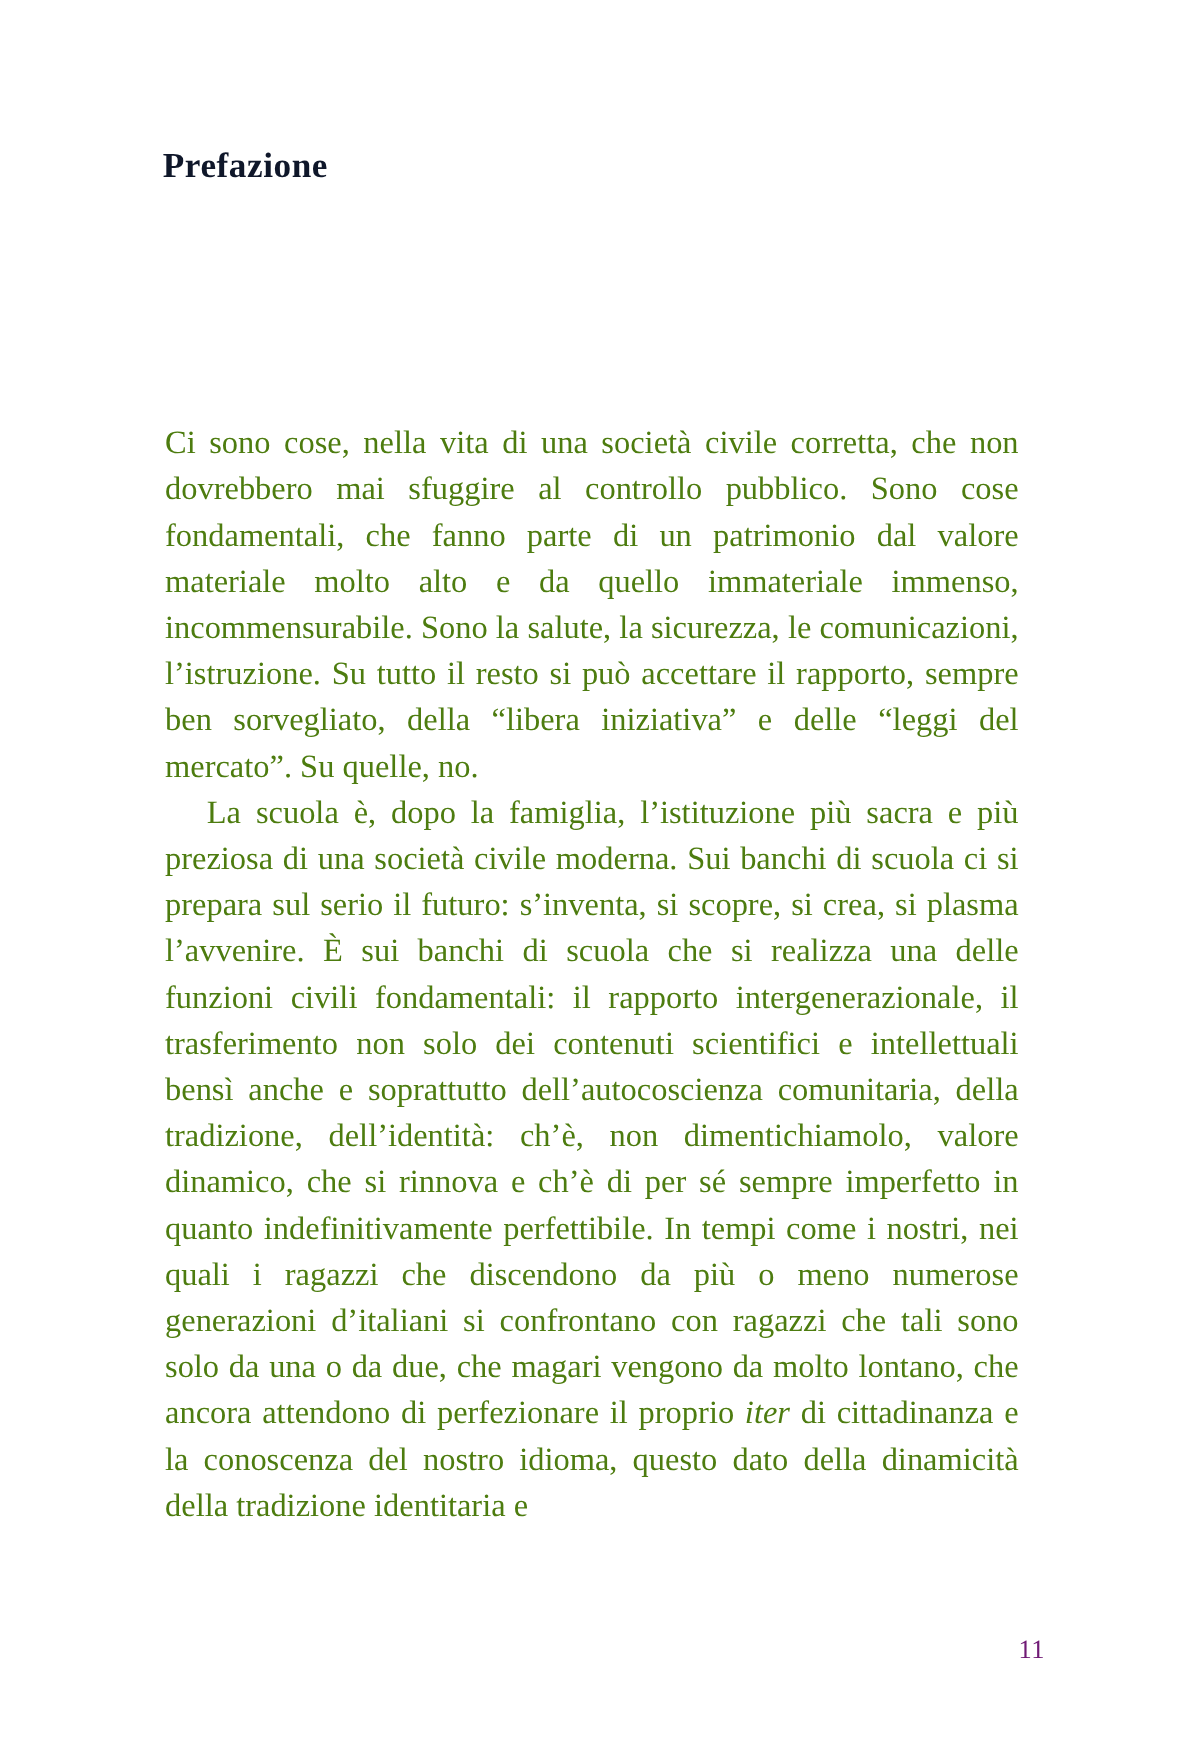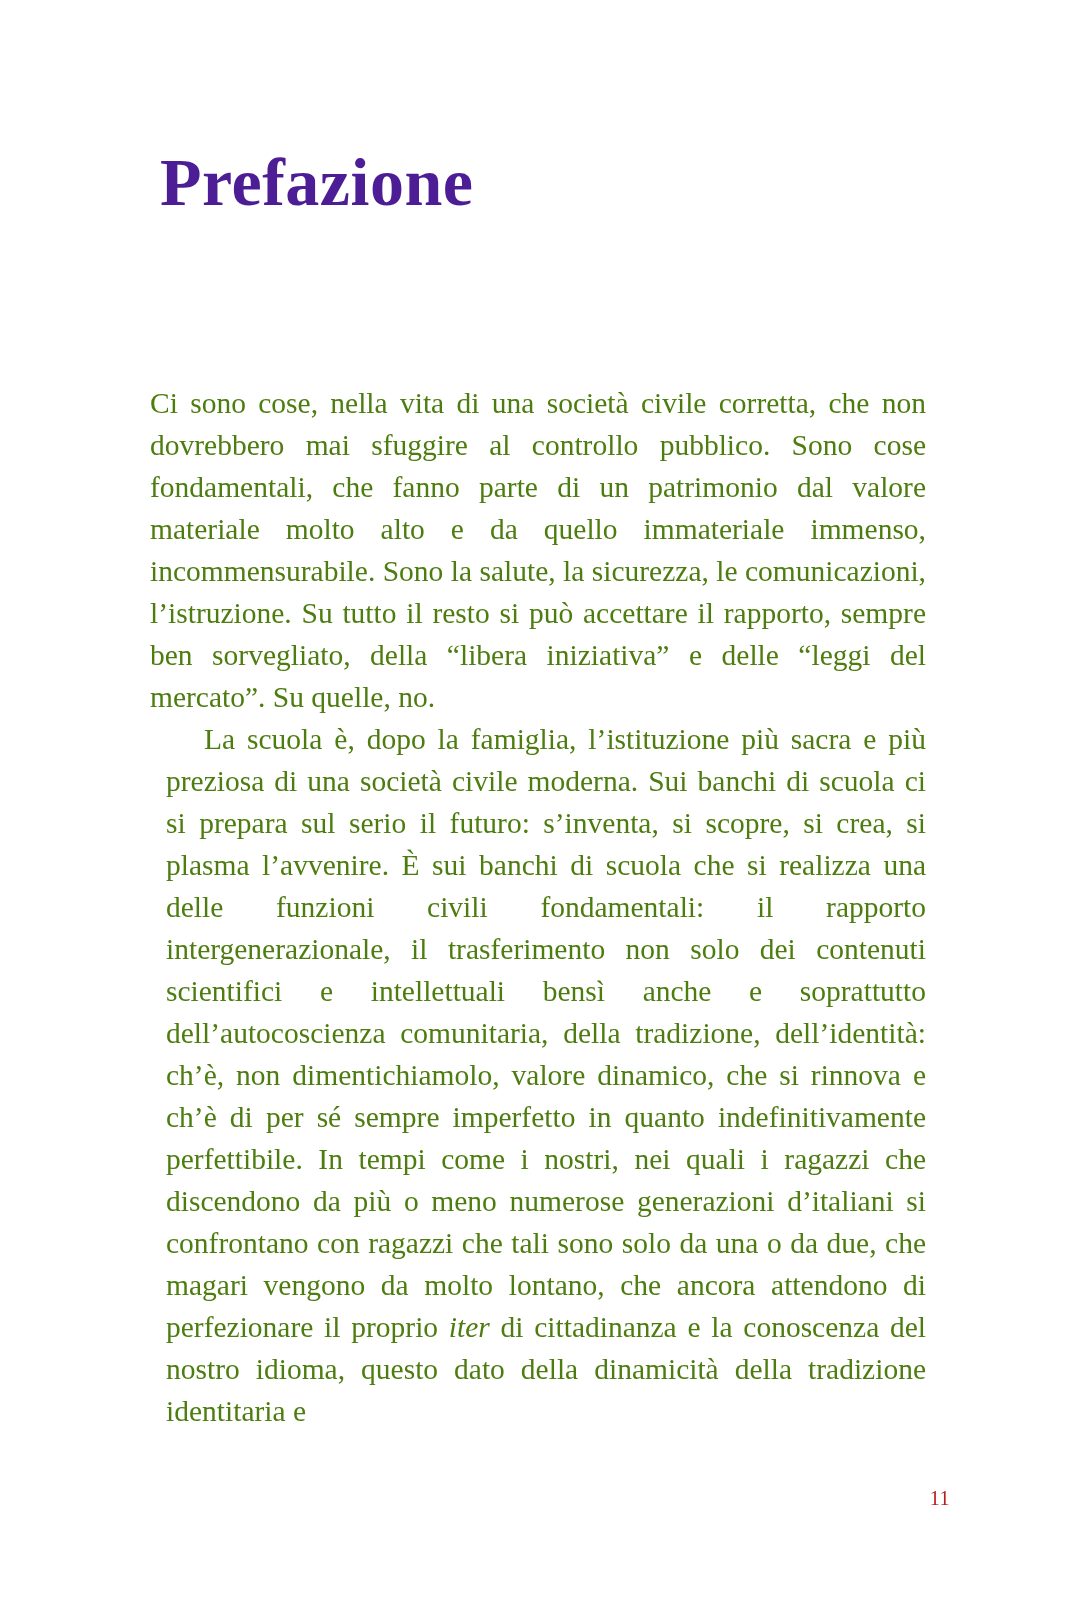--- a/index.html
+++ b/index.html
@@ -17,26 +17,26 @@
     overflow: hidden;
     font-family: "Liberation Serif", "DejaVu Serif", serif;
     color: #1a1a1a;
   }
 
   .chapter-title {
     position: absolute;
     left: 148px;
     top: 133px;
     font-family: "Liberation Serif", "DejaVu Serif", serif;
-    font-size: 68px;
+    font-size: 32px;
     font-weight: bold;
     letter-spacing: 0.5px;
-    color: #4c1d95;
+    color: #0f172a;
     line-height: 1.1;
-    margin: 12px;
+    margin: 0;
   }
 
   .text-block {
     position: absolute;
     left: 150px;
     top: 382px;
     width: 776px;
   }
 
   .body-par {
@@ -45,37 +45,36 @@
     line-height: 42px;
     text-align: justify;
     text-justify: inter-word;
     color: #4d7c0f;
     hyphens: manual;
     -webkit-hyphens: manual;
   }
 
   .body-par.indented {
     text-indent: 38px;
-    margin-left: 16px;
   }
 
   .body-par.last {
     text-align: justify;
   }
 
   .italic {
     font-style: italic;
   }
 
   .folio {
     position: absolute;
     right: 141px;
     top: 1487px;
-    font-size: 20px;
-    color: #b91c1c;
+    font-size: 24px;
+    color: #701a75;
     font-family: "Liberation Serif", "DejaVu Serif", serif;
     letter-spacing: 0.5px;
   }
 </style>
 </head>
 <body>
 
 <div class="page">
 
   <h1 class="chapter-title">Prefazione</h1>

